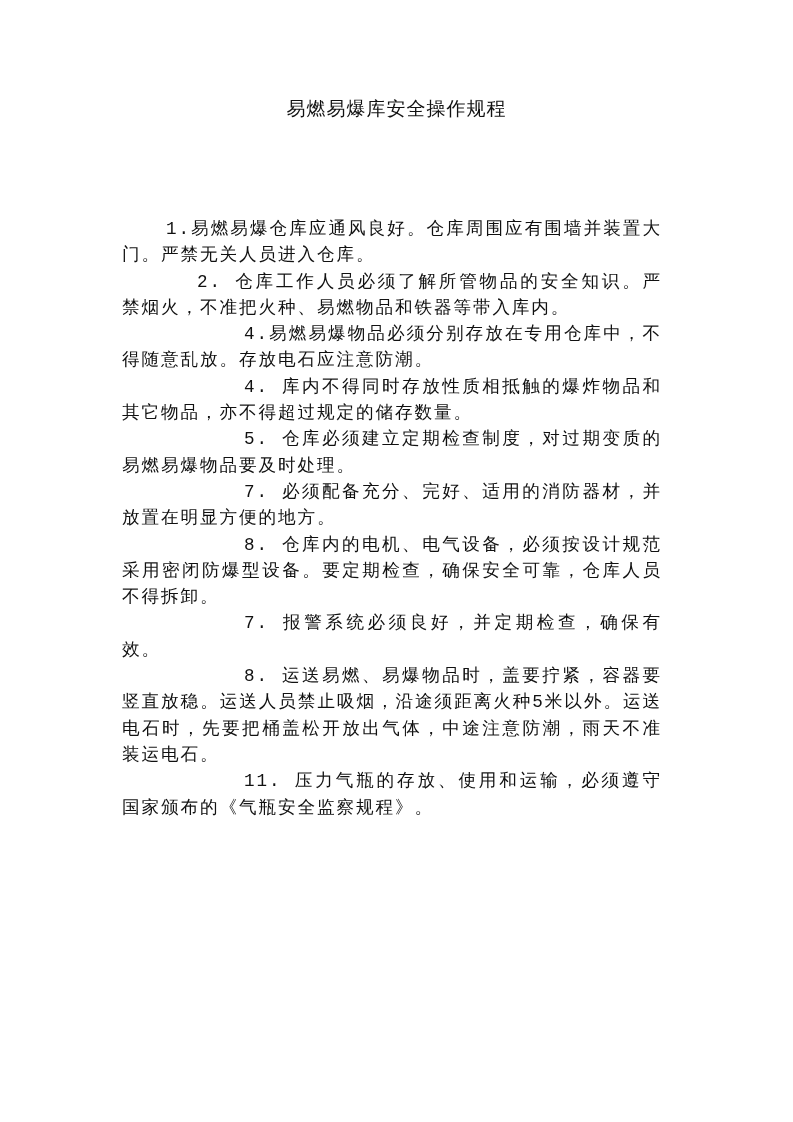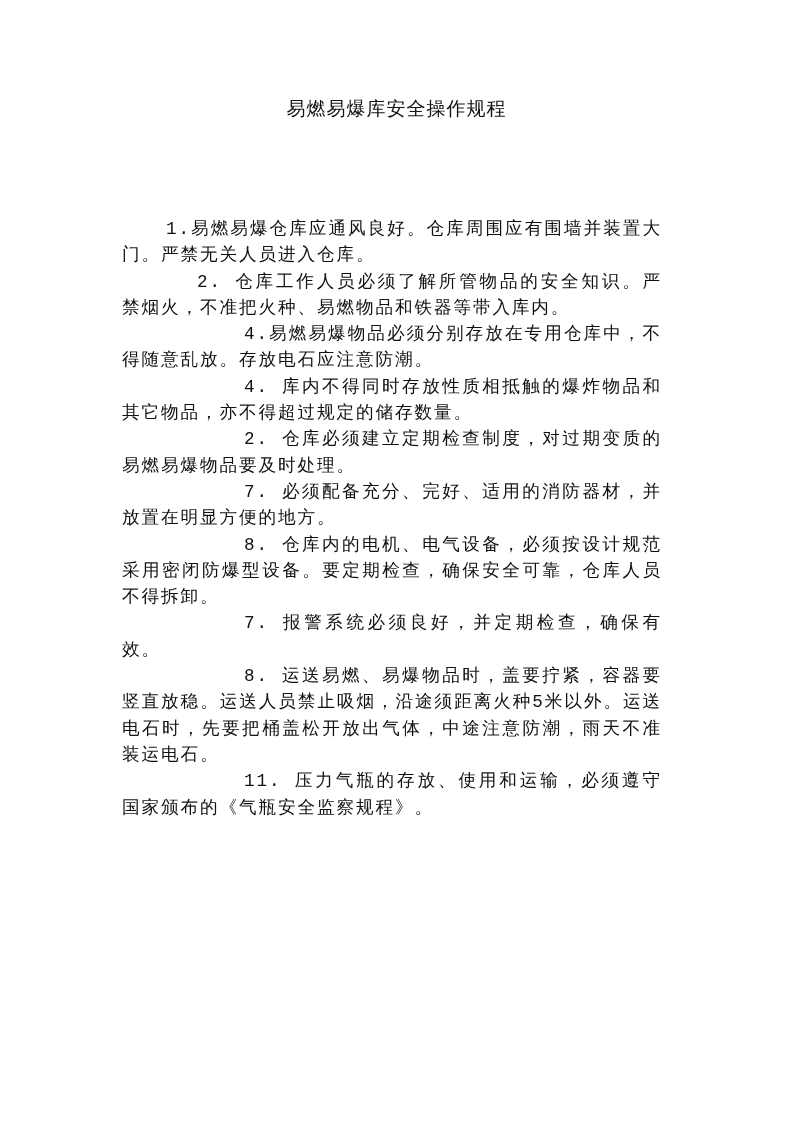--- a/index.html
+++ b/index.html
@@ -25,20 +25,20 @@
 </head>
 <body>
 
 <div class="page">
   <div class="title">易燃易爆库安全操作规程</div>
   <div class="body">
     <p class="para p1">1.易燃易爆仓库应通风良好。仓库周围应有围墙并装置大门。严禁无关人员进入仓库。</p>
     <p class="para p2">2. 仓库工作人员必须了解所管物品的安全知识。严禁烟火，不准把火种、易燃物品和铁器等带入库内。</p>
     <p class="para pn">4.易燃易爆物品必须分别存放在专用仓库中，不得随意乱放。存放电石应注意防潮。</p>
     <p class="para pn">4. 库内不得同时存放性质相抵触的爆炸物品和其它物品，亦不得超过规定的储存数量。</p>
-    <p class="para pn">2. 仓库必须建立定期检查制度，对过期变质的易燃易爆物品要及时处理。</p>
+    <p class="para pn">5. 仓库必须建立定期检查制度，对过期变质的易燃易爆物品要及时处理。</p>
     <p class="para pn">7. 必须配备充分、完好、适用的消防器材，并放置在明显方便的地方。</p>
     <p class="para pn">8. 仓库内的电机、电气设备，必须按设计规范采用密闭防爆型设备。要定期检查，确保安全可靠，仓库人员不得拆卸。</p>
     <p class="para pn">7. 报警系统必须良好，并定期检查，确保有效。</p>
     <p class="para pn">8. 运送易燃、易爆物品时，盖要拧紧，容器要竖直放稳。运送人员禁止吸烟，沿途须距离火种5米以外。运送电石时，先要把桶盖松开放出气体，中途注意防潮，雨天不准装运电石。</p>
     <p class="para pn">11. 压力气瓶的存放、使用和运输，必须遵守国家颁布的《气瓶安全监察规程》。</p>
   </div>
 </div>
 
 </body></html>

